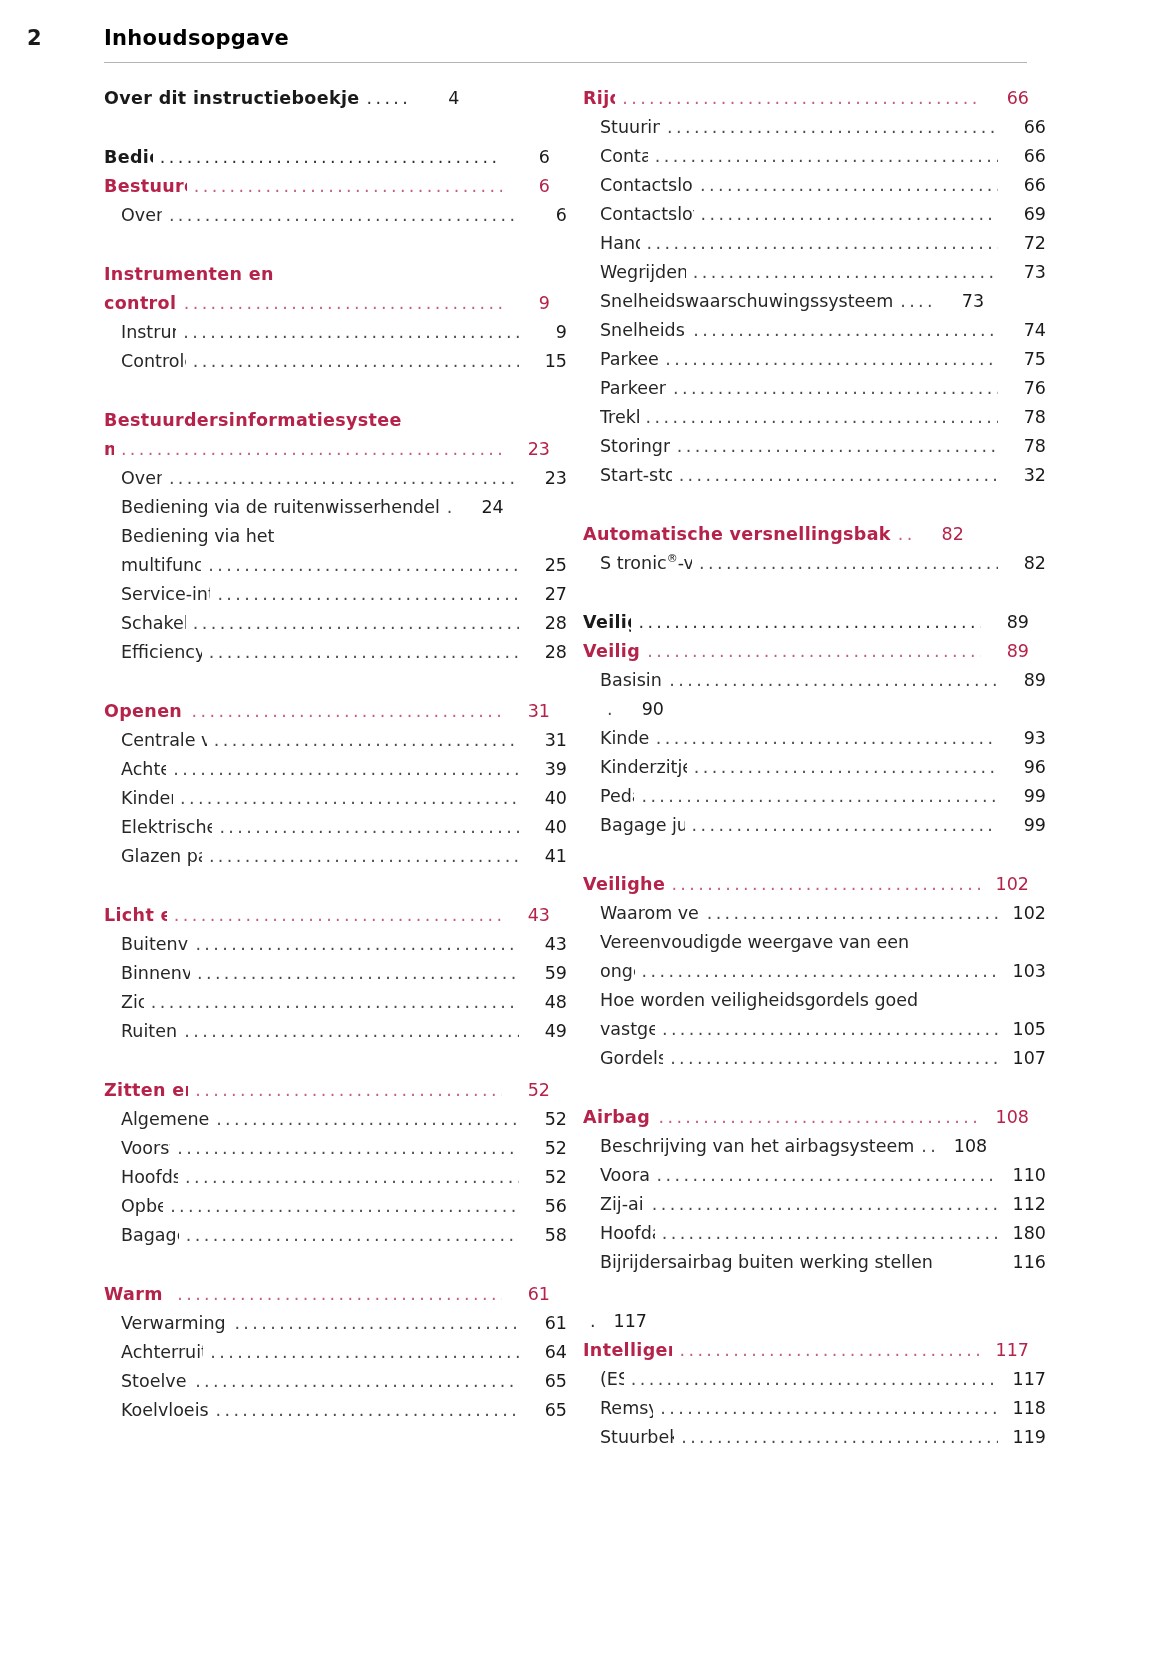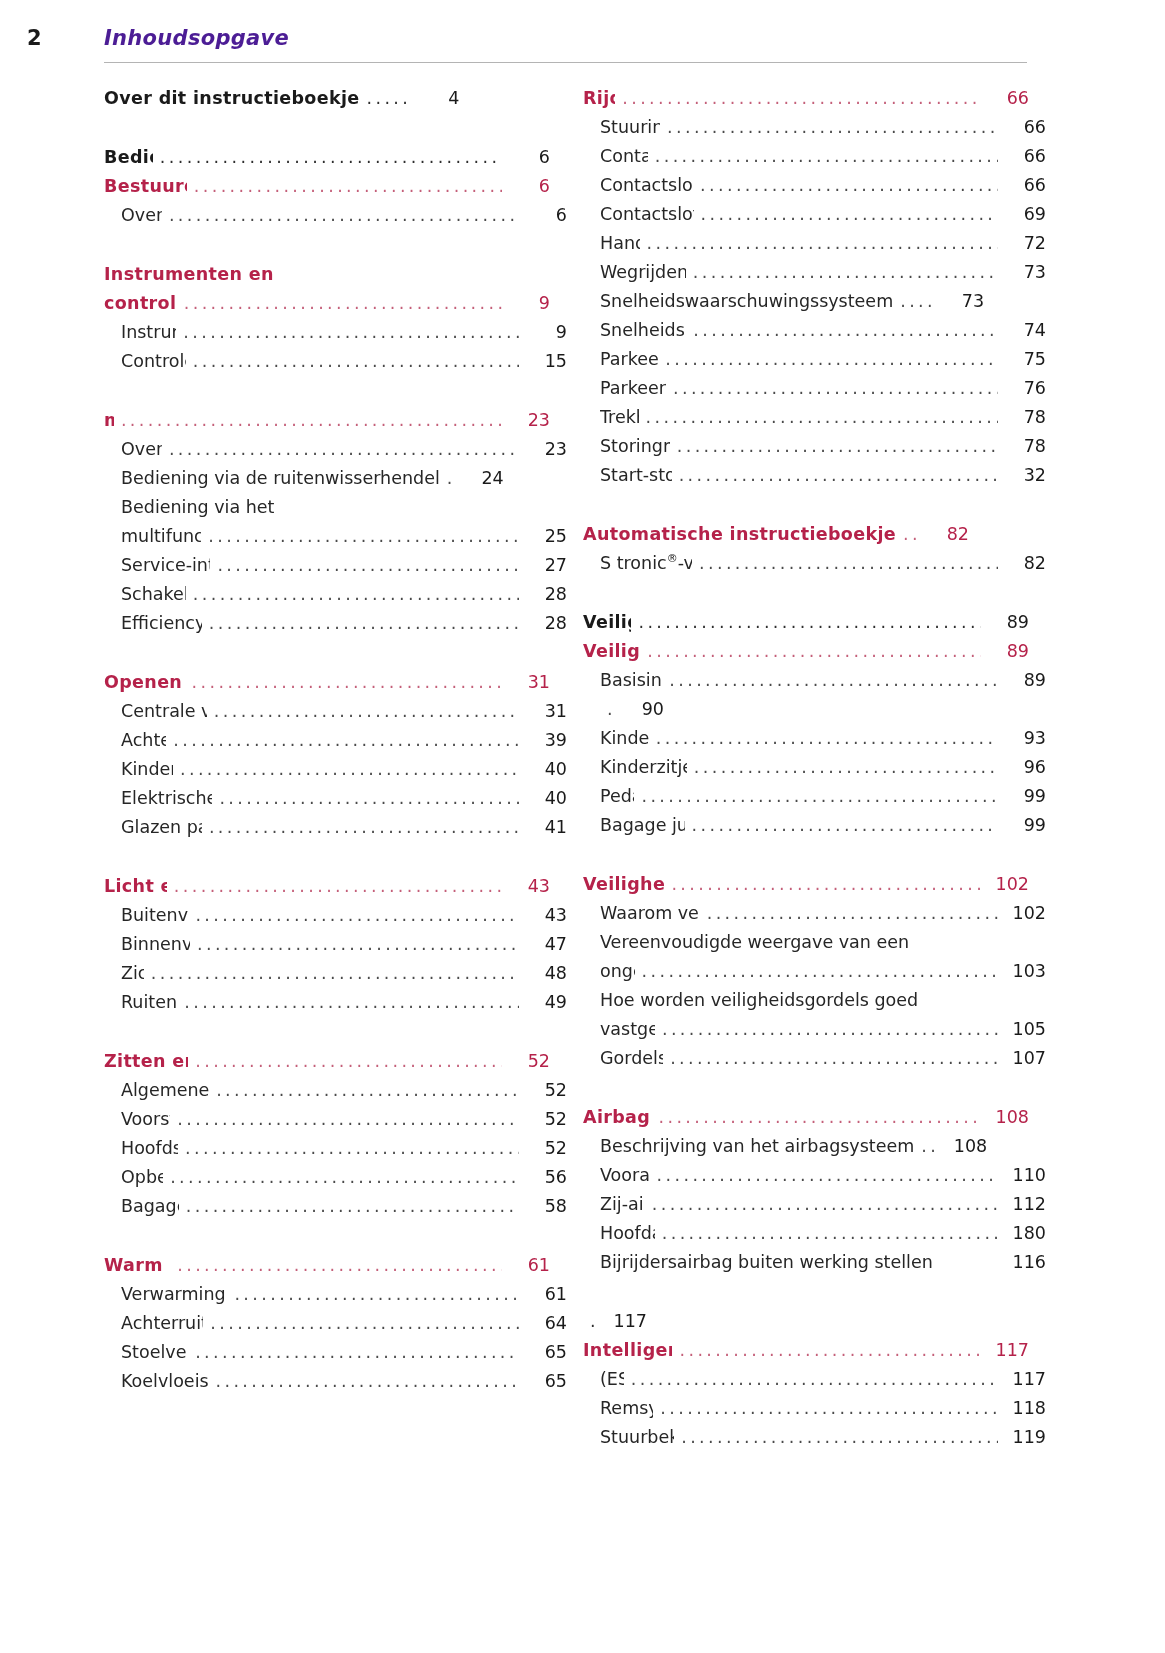--- a/index.html
+++ b/index.html
@@ -33,22 +33,21 @@
     letter-spacing: 0px;
     color: #1a1a1a;
   }
   .header-title {
     position: absolute;
     left: 104px;
     top: 0;
     font-size: 21px;
     font-weight: bold;
     letter-spacing: 0.3px;
-    color: #4c1d95;
-    font-style: italic;
+    color: #000000;
   }
   .header-rule {
     position: absolute;
     left: 104px;
     top: 36px;
     width: 923px;
     height: 1px;
     background: #b4b4b4;
   }
 
@@ -183,20 +182,21 @@
           <span class="leader">................................................................................</span>
           <span class="pageno">9</span>
         </div>
         <div class="entry lvl-sub">
           <span class="label">Controlelampjes</span>
           <span class="leader">................................................................................</span>
           <span class="pageno">15</span>
         </div>
       </div>
       <div class="group">
+        <div class="entry lvl-chapter contline"><span class="label">Bestuurdersinformatiesystee</span></div>
         <div class="entry lvl-chapter">
           <span class="label">m</span>
           <span class="leader">................................................................................</span>
           <span class="pageno">23</span>
         </div>
         <div class="entry lvl-sub">
           <span class="label">Overzicht</span>
           <span class="leader">................................................................................</span>
           <span class="pageno">23</span>
         </div>
@@ -266,21 +266,21 @@
           <span class="pageno">43</span>
         </div>
         <div class="entry lvl-sub">
           <span class="label">Buitenverlichting</span>
           <span class="leader">................................................................................</span>
           <span class="pageno">43</span>
         </div>
         <div class="entry lvl-sub">
           <span class="label">Binnenverlichting</span>
           <span class="leader">................................................................................</span>
-          <span class="pageno">47</span>
+          <span class="pageno">59</span>
         </div>
         <div class="entry lvl-sub">
           <span class="label">Zicht</span>
           <span class="leader">................................................................................</span>
           <span class="pageno">48</span>
         </div>
         <div class="entry lvl-sub">
           <span class="label">Ruitenwissers</span>
           <span class="leader">................................................................................</span>
           <span class="pageno">49</span>
@@ -414,21 +414,21 @@
           <span class="pageno">78</span>
         </div>
         <div class="entry lvl-sub">
           <span class="label">Start-stopsysteem</span>
           <span class="leader">................................................................................</span>
           <span class="pageno">32</span>
         </div>
       </div>
       <div class="group">
         <div class="entry lvl-chapter">
-          <span class="label">Automatische instructieboekje</span>
+          <span class="label">Automatische versnellingsbak</span>
           <span class="leader" style="flex: 0 0 auto;">..</span>
           <span class="pageno">82</span>
         </div>
         <div class="entry lvl-sub">
           <span class="label">S tronic<sup class="reg">®</sup><span>-versnellingsbak</span></span>
           <span class="leader">................................................................................</span>
           <span class="pageno">82</span>
         </div>
       </div>
       <div class="group">

